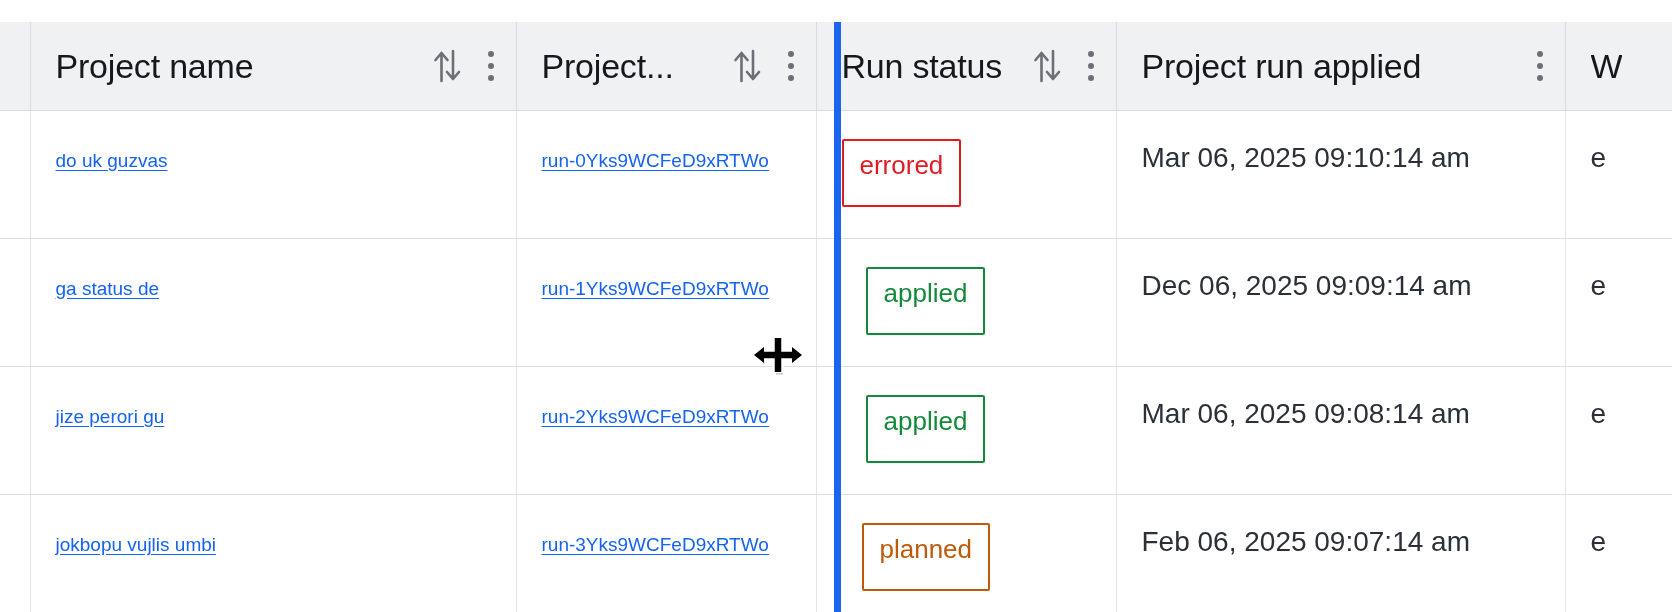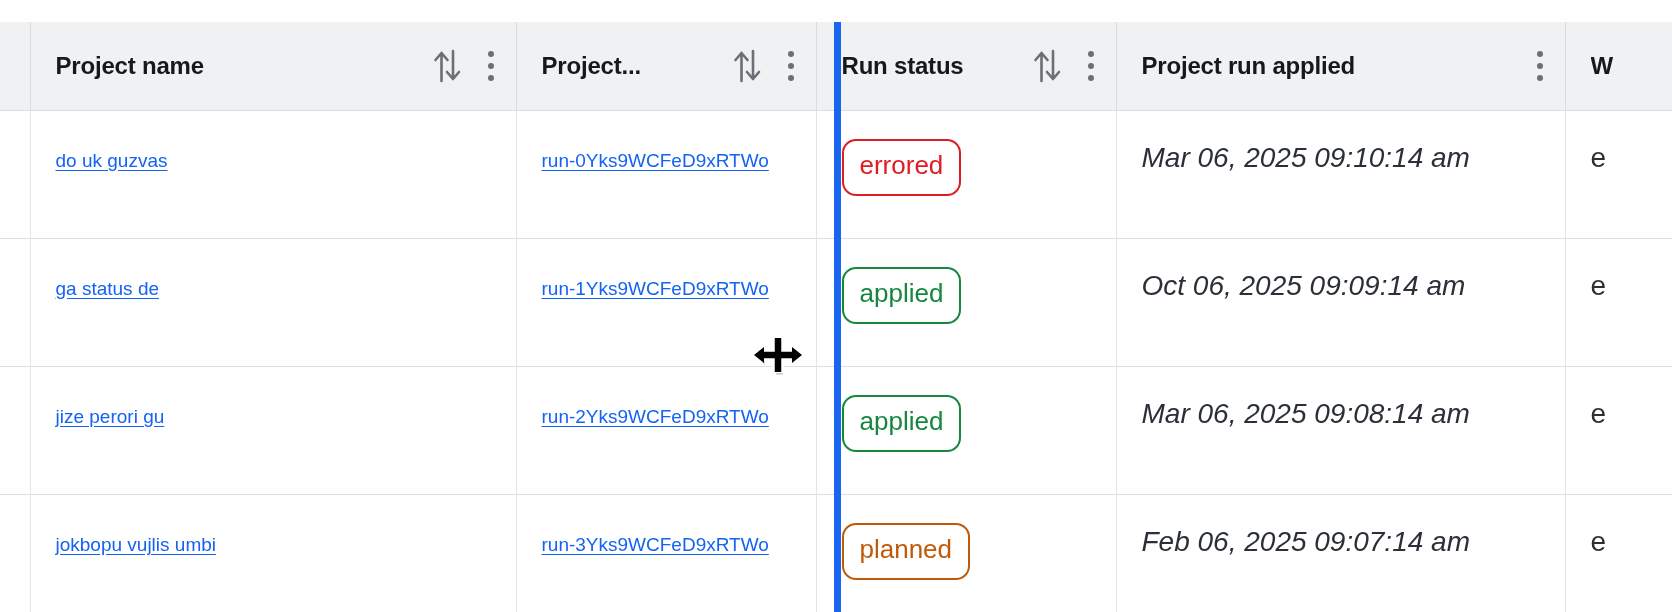--- a/index.html
+++ b/index.html
@@ -63,22 +63,22 @@
 
   .th-inner {
     display: flex;
     align-items: center;
     height: 88px;
     padding: 0 22px 0 25px;
     box-sizing: border-box;
     gap: 0;
   }
   .th-label {
-    font-size: 24px;
-    font-weight: 700;
+    font-size: 34px;
+    font-weight: 400;
     color: #15181c;
     letter-spacing: -0.2px;
     white-space: nowrap;
     overflow: hidden;
   }
   .th-spacer { flex: 1 1 auto; min-width: 14px; }
 
   .sort-icon {
     flex: 0 0 auto;
     width: 30px;
@@ -117,45 +117,44 @@
 
   .cell {
     padding: 28px 25px 0 25px;
     box-sizing: border-box;
     font-size: 28px;
     line-height: 1.33;
     color: #2b3038;
   }
   .cell.date {
     white-space: nowrap;
-    font-style: italic;
   }
 
   a.link {
     color: #1463f3;
     text-decoration: underline;
     text-underline-offset: 3px;
     font-size: 19px;
     line-height: 1.33;
     word-break: break-all;
     cursor: pointer;
   }
 
   .badge {
     display: inline-block;
     font-size: 26px;
     line-height: 1;
-    padding: 11px 16px 16px 16px;
-    border-radius: 14px;
+    padding: 11px 16px 27px 16px;
+    border-radius: 2px;
     border: 2px solid currentColor;
     white-space: nowrap;
   }
   .badge.errored { color: #e01b24; }
-  .badge.applied { color: #14893c; }
-  .badge.planned { color: #c05a08; }
+  .badge.applied { color: #14893c; margin-left: 24px; }
+  .badge.planned { color: #c05a08; margin-left: 20px; }
 
   
   #resize-line {
     position: absolute;
     top: 22px;
     left: 834px;
     width: 7px;
     height: 590px;
     background: #1a65f0;
     z-index: 30;
@@ -319,21 +318,21 @@
             <div class="cell">
               <a class="link" href="#">run-1Yks9WCFeD9xRTWo</a>
             </div>
           </td>
           <td>
             <div class="cell">
               <span class="badge applied">applied</span>
             </div>
           </td>
           <td>
-            <div class="cell date">Oct 06, 2025 09:09:14 am</div>
+            <div class="cell date">Dec 06, 2025 09:09:14 am</div>
           </td>
           <td>
             <div class="cell">e</div>
           </td>
         </tr>
 
         <tr>
           <td>
               <div class="cell"></div>
             </td>

